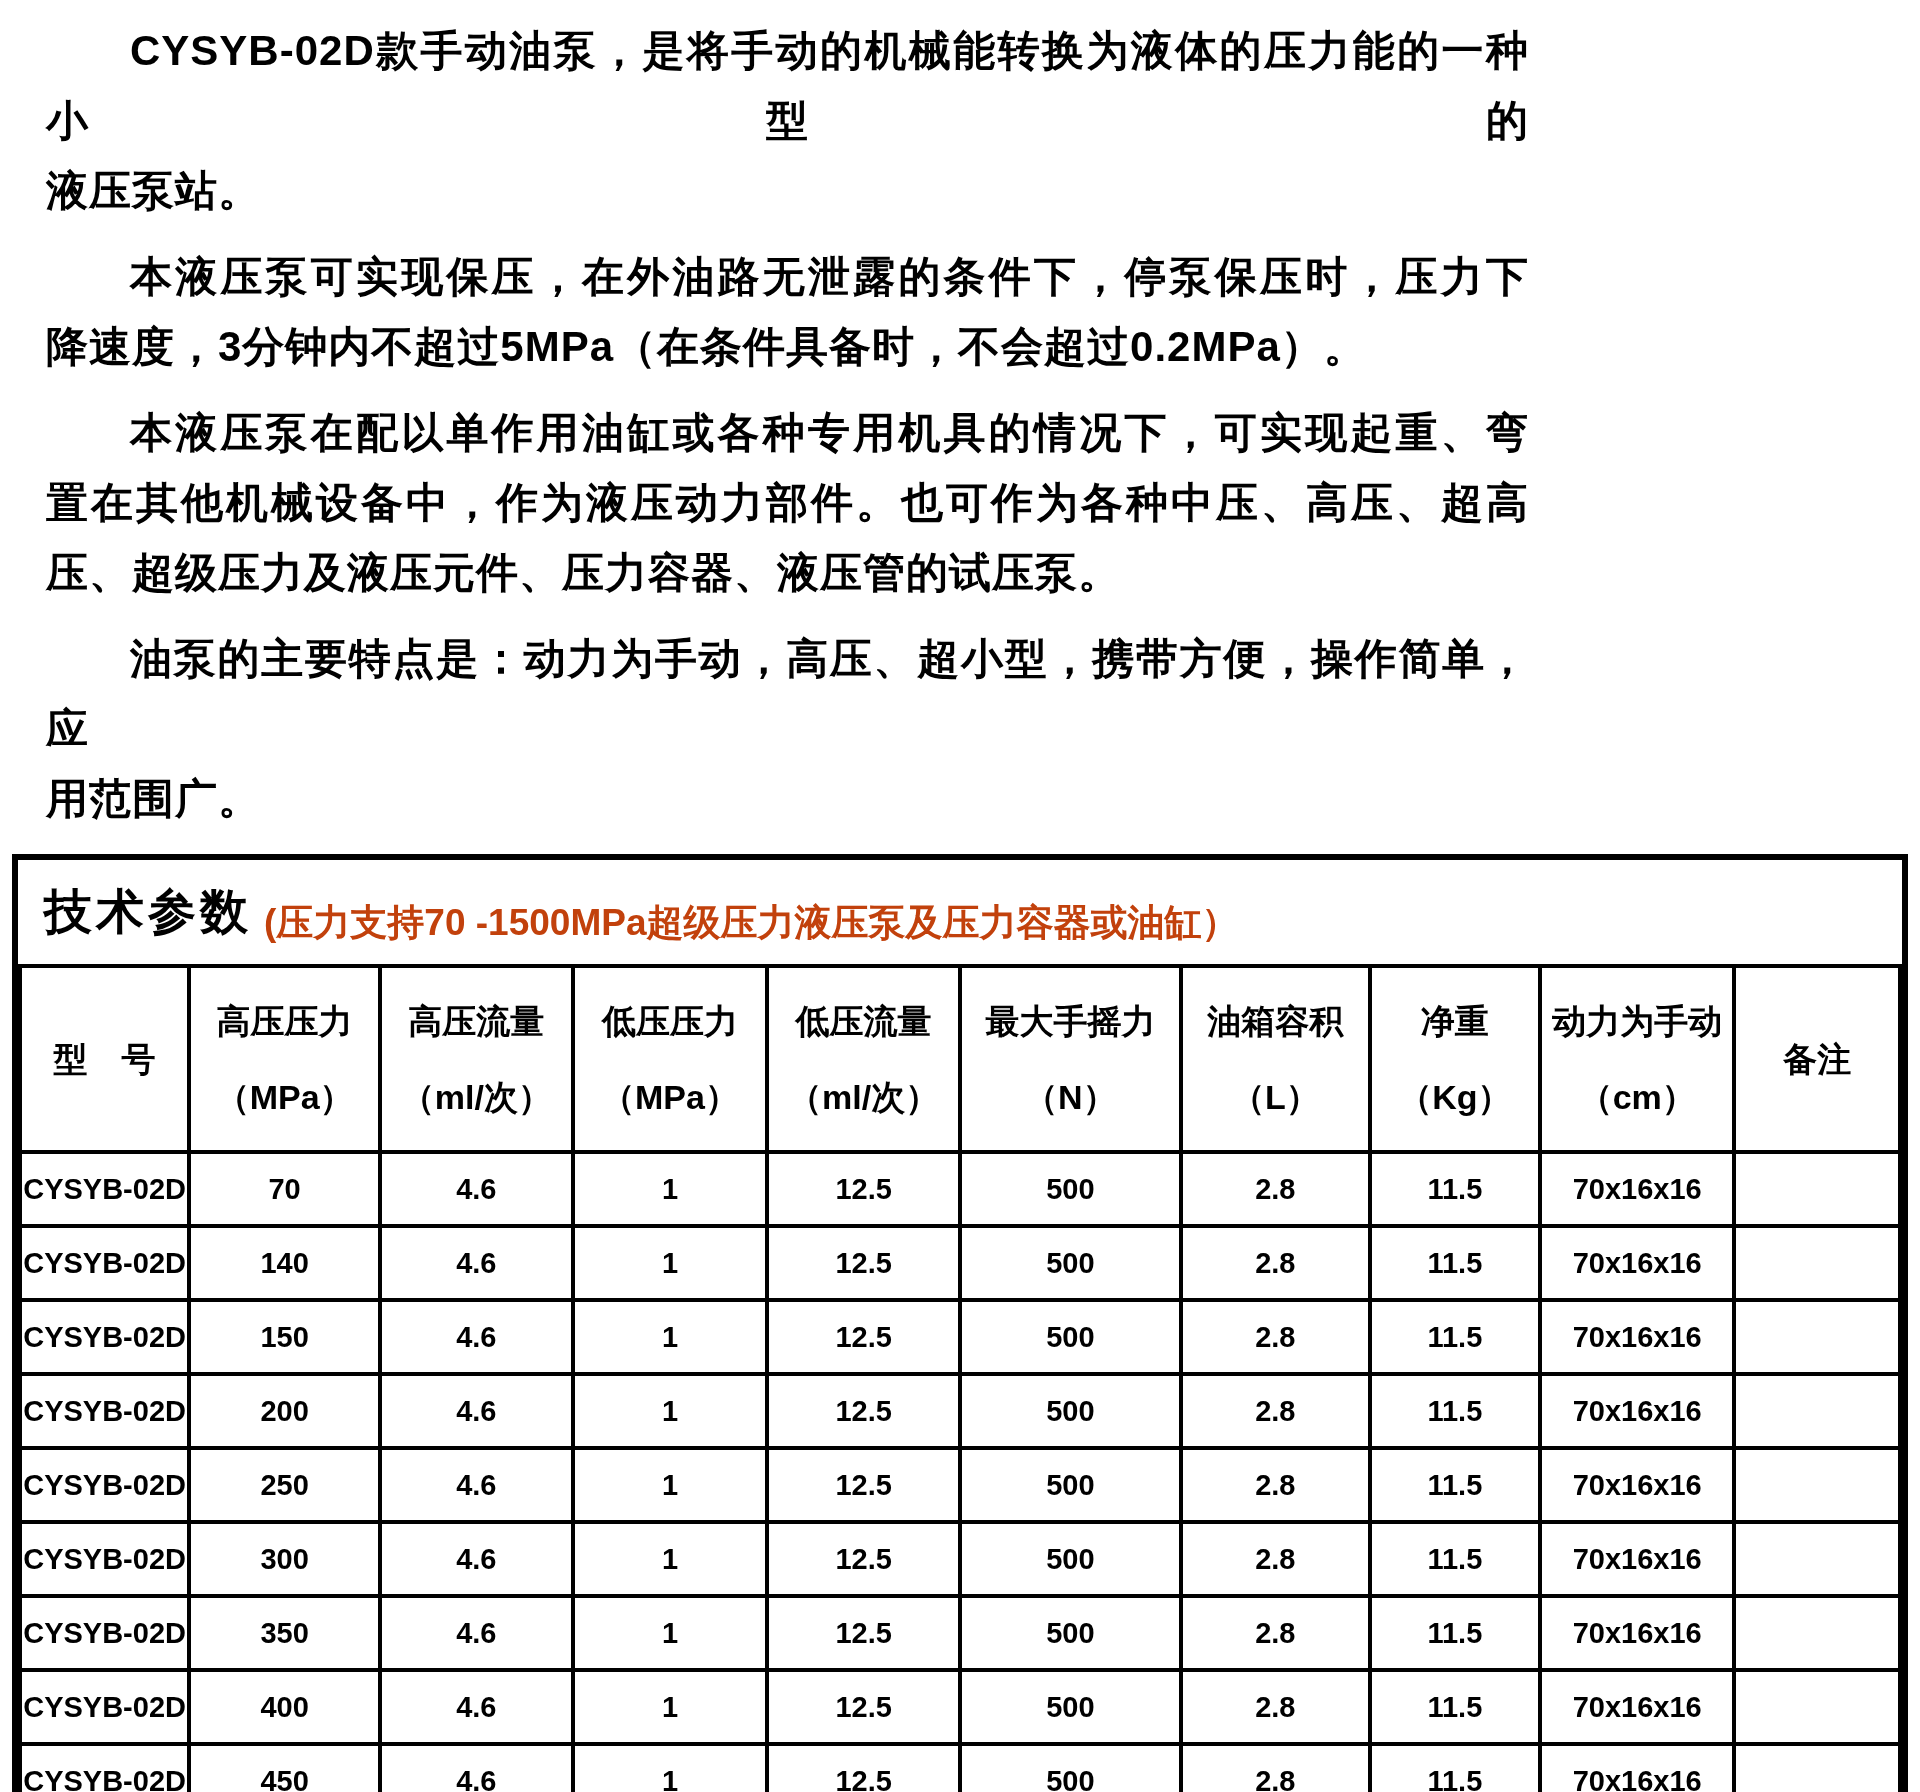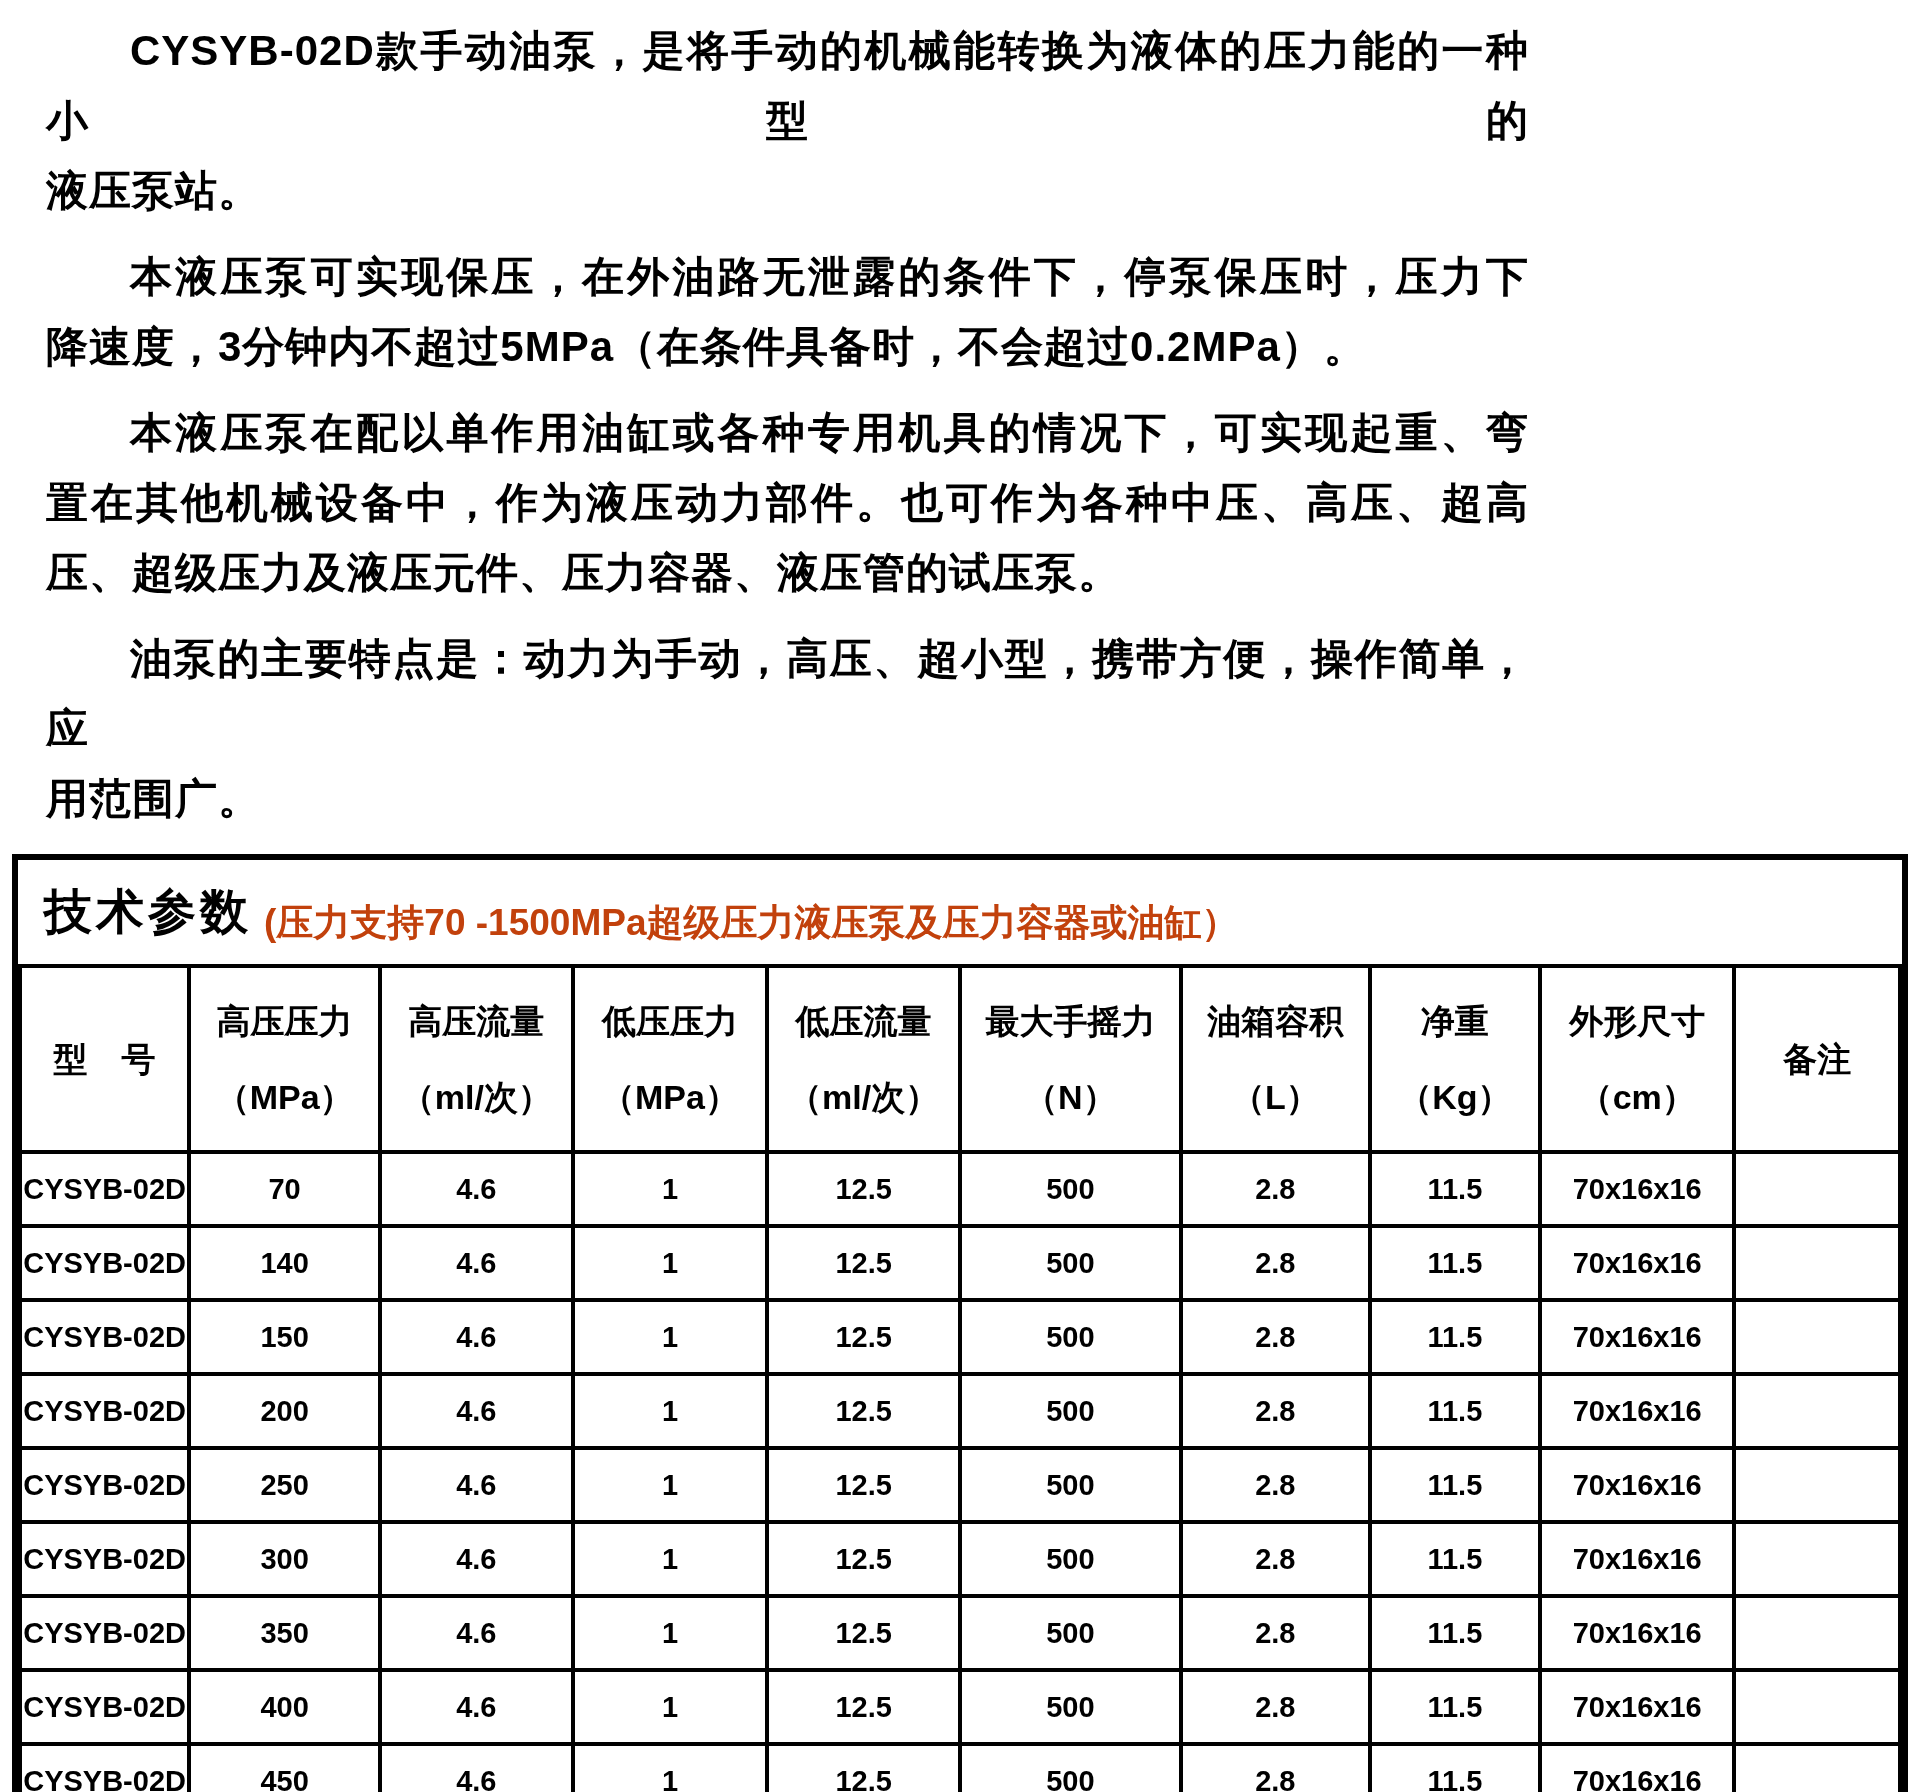--- a/index.html
+++ b/index.html
@@ -150,21 +150,21 @@
             </th>
             <th>
               <div class="h1">油箱容积</div>
               <div class="h2">（L）</div>
             </th>
             <th>
               <div class="h1">净重</div>
               <div class="h2">（Kg）</div>
             </th>
             <th>
-              <div class="h1">外形尺寸</div>
+              <div class="h1">动力为手动</div>
               <div class="h2">（cm）</div>
             </th>
             <th>
               <div class="h1">备注</div>
             </th>
           </tr>
       </thead>
       <tbody id="body-rows">
           <tr>
             <td>CYSYB-02D</td>

